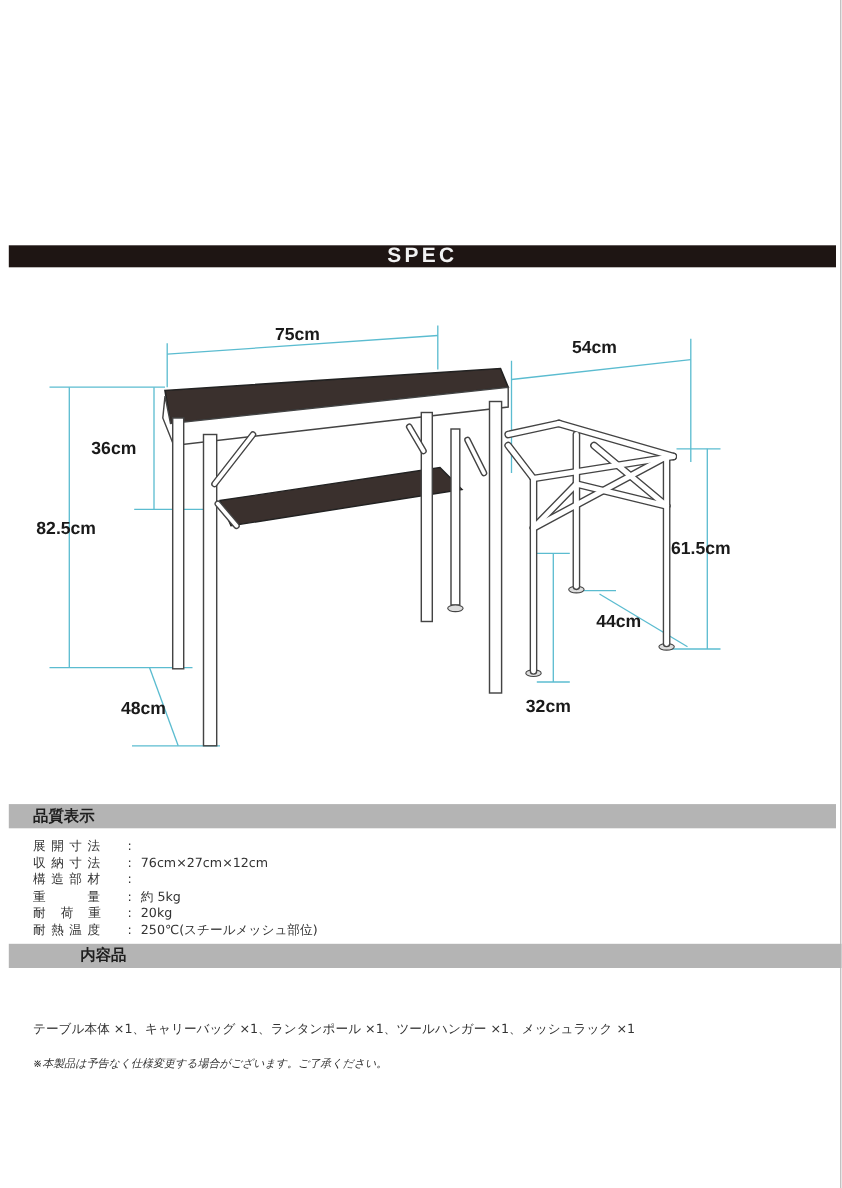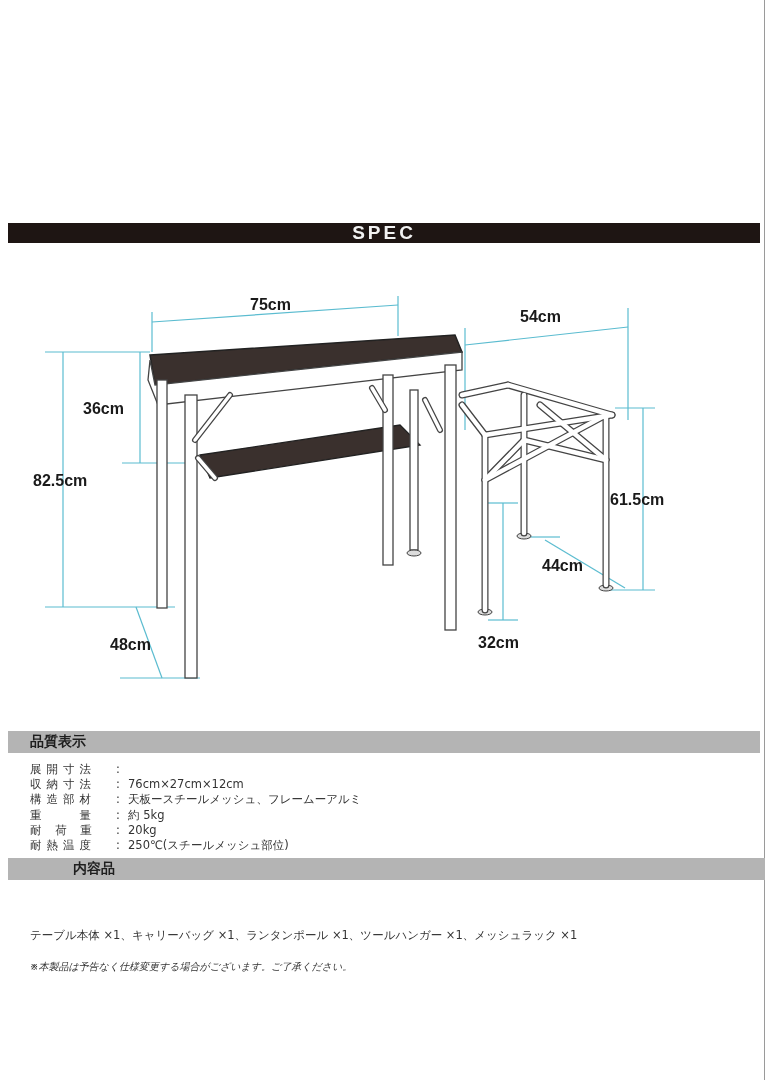--- a/index.html
+++ b/index.html
@@ -154,21 +154,20 @@
     <span class="colon">:</span>
   </div>
   <div class="row">
     <span class="key">収納寸法</span>
     <span class="colon">:</span>
     <span class="val">76cm×27cm×12cm</span>
   </div>
   <div class="row">
     <span class="key">構造部材</span>
     <span class="colon">:</span>
-    <span class="val">天板ースチールメッシュ、フレームーアルミ</span>
   </div>
   <div class="row">
     <span class="key">重　　量</span>
     <span class="colon">:</span>
     <span class="val">約 5kg</span>
   </div>
   <div class="row">
     <span class="key">耐 荷 重</span>
     <span class="colon">:</span>
     <span class="val">20kg</span>

